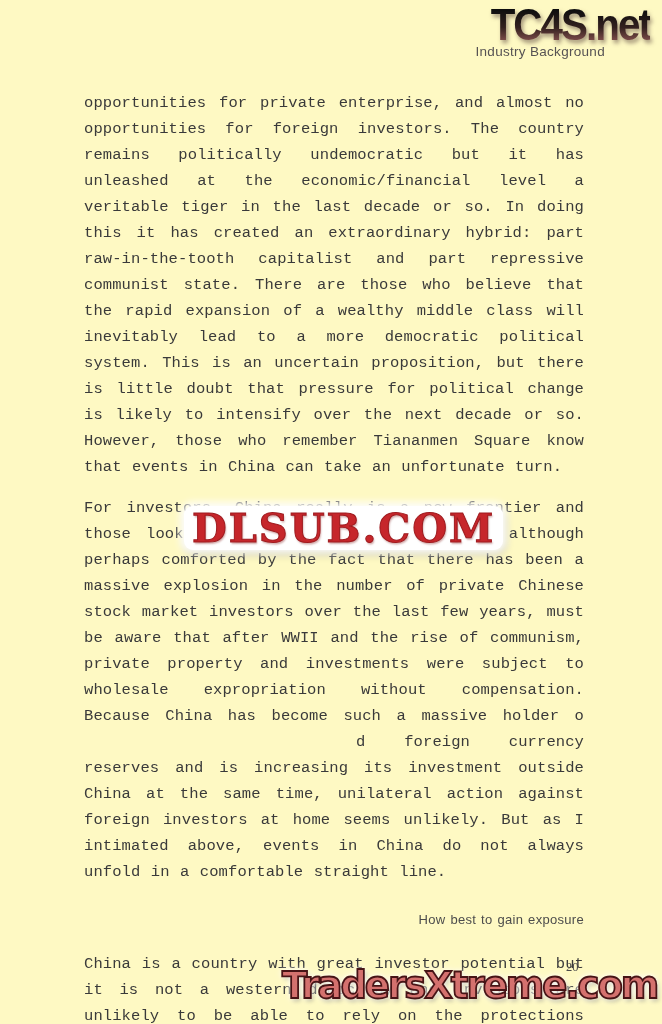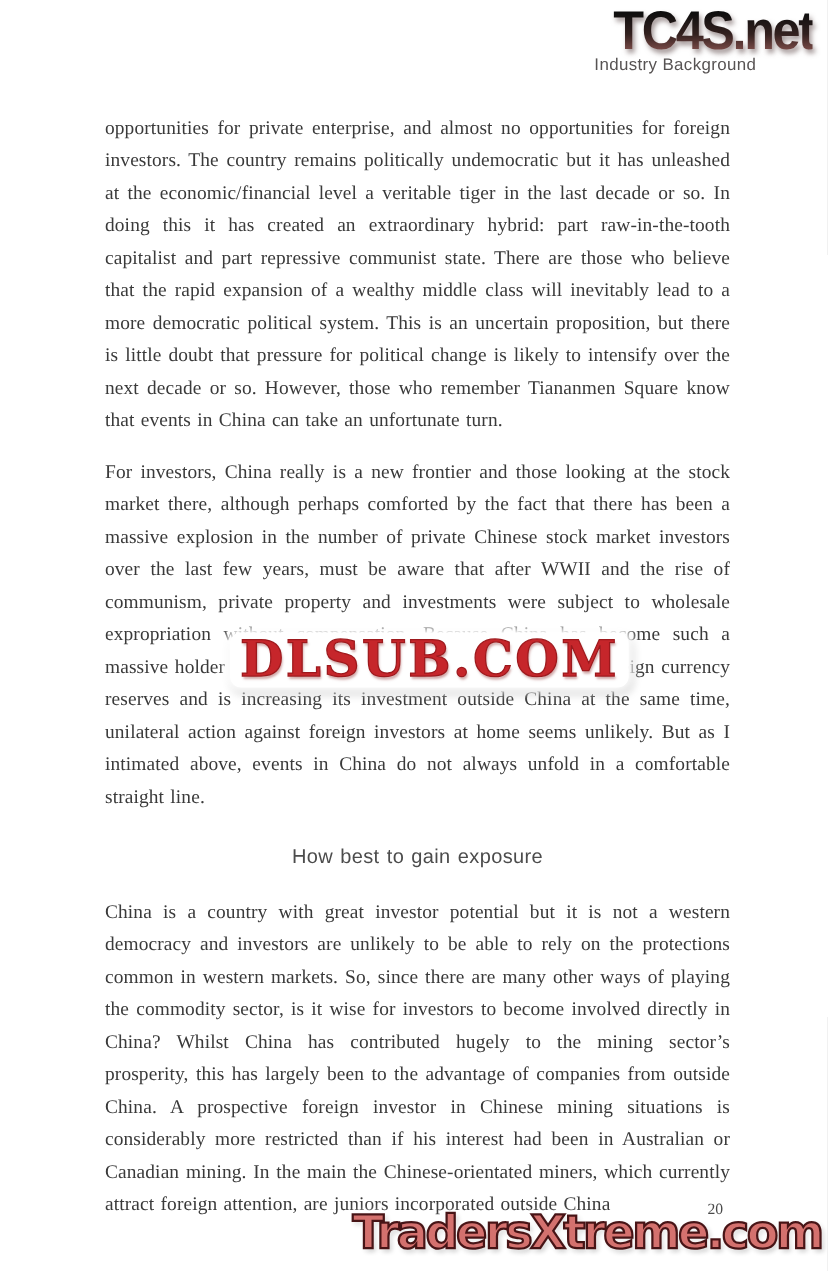--- a/index.html
+++ b/index.html
@@ -2,21 +2,21 @@
 <html><head>
 <meta charset="utf-8">
 <style>
   html, body { margin:0; padding:0; background:#e8e8e8; }
   * { box-sizing:border-box; }
 
   .page {
     position:relative;
     width:662px; height:1024px;
     margin:0 auto;
-    background:#ffffff;
+    background:#fef9c3;
     overflow:hidden;
     font-family:"Liberation Serif", serif;
   }
 
   
   .brand-logo {
     position:absolute;
     top:0px; right:12px;
     font-family:"Liberation Sans", sans-serif;
     font-weight:bold;
@@ -46,29 +46,29 @@
     position:absolute;
     left:84px; top:90px;
     width:500px;
     font-size:15.5px;
     line-height:26px;
     color:#3a3a3a;
     text-align:justify;
     word-spacing:1px;
     letter-spacing:0.1px;
   }
-  .body-text p { margin:0 0 15px 0; }
+  .body-text p { margin:0 0 15px 0;font-family:Liberation Mono, monospace; }
   .section-heading {
     font-family:"Liberation Sans", sans-serif;
-    font-size:16px;
+    font-size:13px;
     font-weight:400;
     color:#4c4c4c;
     letter-spacing:0.3px;
     margin:22px 0 18px 0;
-    text-align:center;
+    text-align:right;
   }
   .obscured-gap {
     display:inline-block;
     width:272px;
     height:1px;
     vertical-align:baseline;
   }
 
   
   .watermark {

